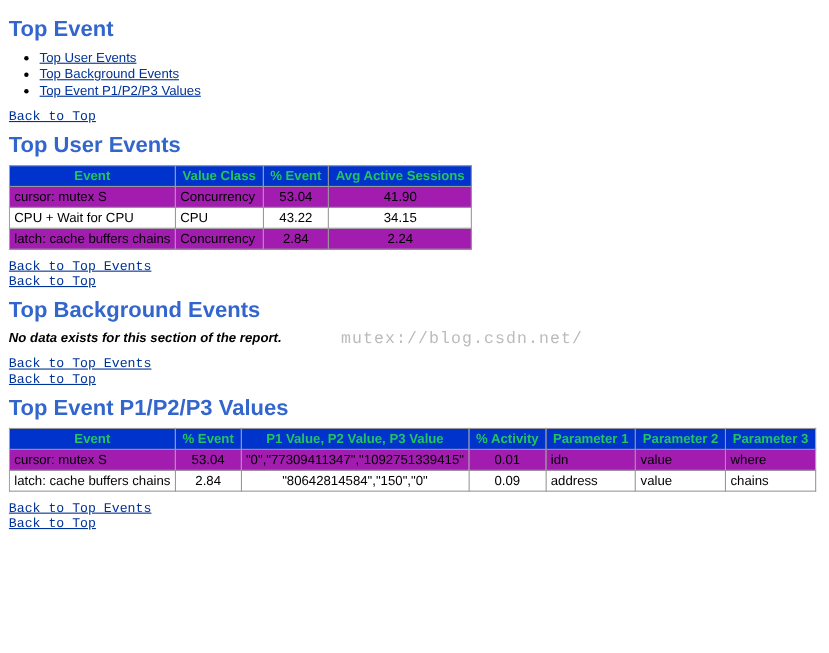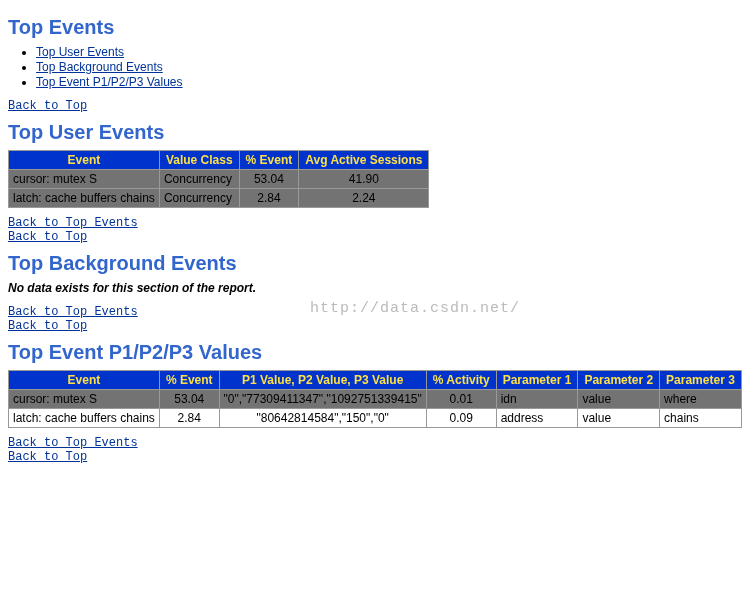--- a/index.html
+++ b/index.html
@@ -38,59 +38,59 @@
     font-weight: bold;
     margin: 6px 0 10px 0;
     font-style: italic;
   }
   table.report {
     border-collapse: collapse;
     margin: 6px 0 8px 0;
   }
   table.report th {
     background: #0033cc;
-    color: #fde047;
+    color: #22c55e;
     font-weight: bold;
     font-size: 12px;
     padding: 2px 6px;
     border: 1px solid #999;
     text-align: center;
     white-space: nowrap;
   }
   table.report td {
     border: 1px solid #999;
     padding: 2px 4px;
     font-size: 12px;
     white-space: nowrap;
   }
   table.report tr.odd td {
-    background: #737373;
+    background: #a21caf;
   }
   table.report tr.even td {
     background: #ffffff;
   }
   .num { text-align: center; }
   .txt { text-align: left; }
   .watermark {
     position: absolute;
     left: 310px;
     top: 300px;
     color: #bbb;
     font-family: "Courier New", monospace;
     font-size: 15px;
     letter-spacing: 1px;
     pointer-events: none;
   }
 </style>
 </head>
 <body>
 
-<div class="watermark">http://data.csdn.net/</div>
+<div class="watermark">mutex://blog.csdn.net/</div>
 
-<h2>Top Events</h2>
+<h2>Top Event</h2>
 
 <ul class="nav-list">
   <li><a href="#">Top User Events</a></li>
   <li><a href="#">Top Background Events</a></li>
   <li><a href="#">Top Event P1/P2/P3 Values</a></li>
 </ul>
 
 <div class="link-block">
   <a href="#">Back to Top</a>
 </div>
@@ -103,20 +103,26 @@
     <th>Event</th>
     <th>Value Class</th>
     <th>% Event</th>
     <th>Avg Active Sessions</th>
   </tr>
   <tr class="odd">
     <td class="txt">cursor: mutex S</td>
     <td class="txt">Concurrency</td>
     <td class="num">53.04</td>
     <td class="num">41.90</td>
+  </tr>
+  <tr class="even">
+    <td class="txt">CPU + Wait for CPU</td>
+    <td class="txt">CPU</td>
+    <td class="num">43.22</td>
+    <td class="num">34.15</td>
   </tr>
   <tr class="odd">
     <td class="txt">latch: cache buffers chains</td>
     <td class="txt">Concurrency</td>
     <td class="num">2.84</td>
     <td class="num">2.24</td>
   </tr>
 </tbody>
   </table>
 

